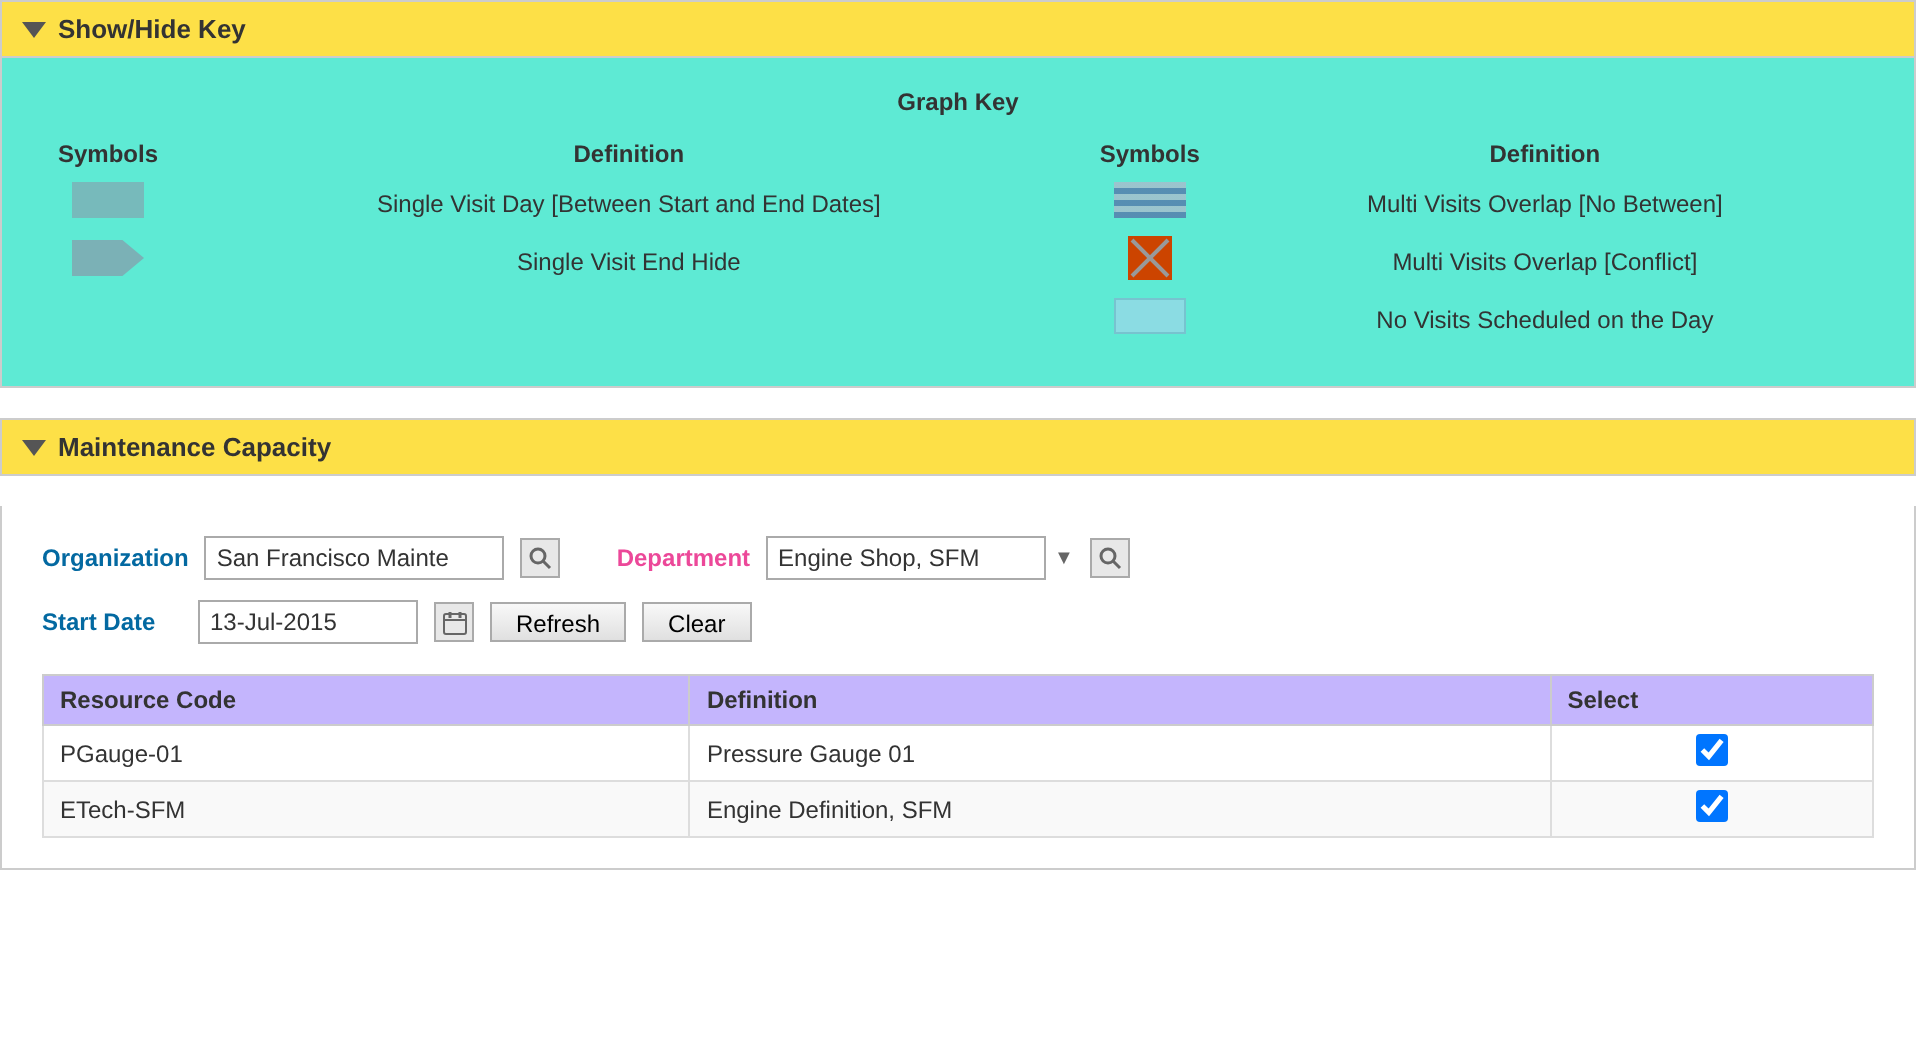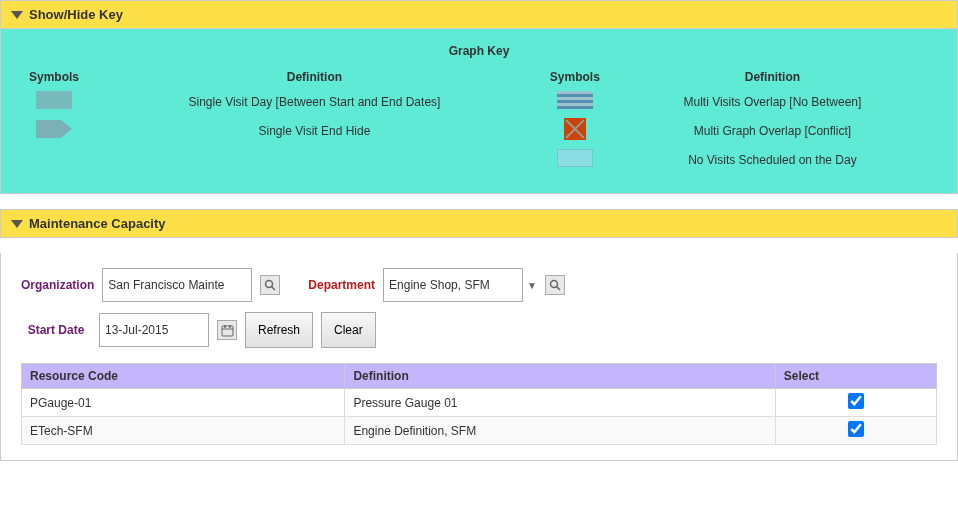--- a/index.html
+++ b/index.html
@@ -145,60 +145,60 @@
 
     .form-row {
       display: flex;
       align-items: center;
       margin-bottom: 10px;
       gap: 8px;
     }
     .form-label {
       font-weight: bold;
       font-size: 12px;
-      color: #701a75;
+      color: #0369a1;
       min-width: 70px;
-      text-align: center;
+      text-align: left;
     }
     .form-input {
       border: 1px solid #aaa;
       padding: 3px 5px;
       font-size: 12px;
-      height: 34px;
+      height: 22px;
       background: #fff;
       color: #333;
     }
     .form-input-wide {
       width: 150px;
     }
     .search-icon-btn {
       cursor: pointer;
       width: 20px;
       height: 20px;
       display: inline-flex;
       align-items: center;
       justify-content: center;
       background: #e8e8e8;
       border: 1px solid #aaa;
       font-size: 11px;
     }
     .dept-label {
       font-weight: bold;
       font-size: 12px;
-      color: #b91c1c;
+      color: #ec4899;
       margin-left: 20px;
     }
 
     .btn {
       padding: 3px 12px;
       font-size: 12px;
       border: 1px solid #aaa;
       background: linear-gradient(to bottom, #f8f8f8, #e0e0e0);
       cursor: pointer;
-      height: 36px;
+      height: 20px;
     }
 
     .calendar-icon {
       display: inline-flex;
       align-items: center;
       justify-content: center;
       width: 20px;
       height: 20px;
       background: #e8e8e8;
       border: 1px solid #aaa;
@@ -292,21 +292,21 @@
             <span class="sym-single-end"></span>
           </td>
           <td class="def-col">Single Visit End Hide</td>
           <td class="sym-col">
             <svg width="22" height="22">
               <rect width="22" height="22" fill="#cc4400"></rect>
               <line x1="2" y1="2" x2="20" y2="20" stroke="#999" stroke-width="2"></line>
               <line x1="20" y1="2" x2="2" y2="20" stroke="#999" stroke-width="2"></line>
             </svg>
           </td>
-          <td class="def-col">Multi Graph Overlap [Conflict]</td>
+          <td class="def-col">Multi Visits Overlap [Conflict]</td>
         </tr>
         <tr>
           <td class="sym-col"></td>
           <td class="def-col"></td>
           <td class="sym-col">
             <span class="sym-light-blue"></span>
           </td>
           <td class="def-col">No Visits Scheduled on the Day</td>
         </tr>
       </tbody>

